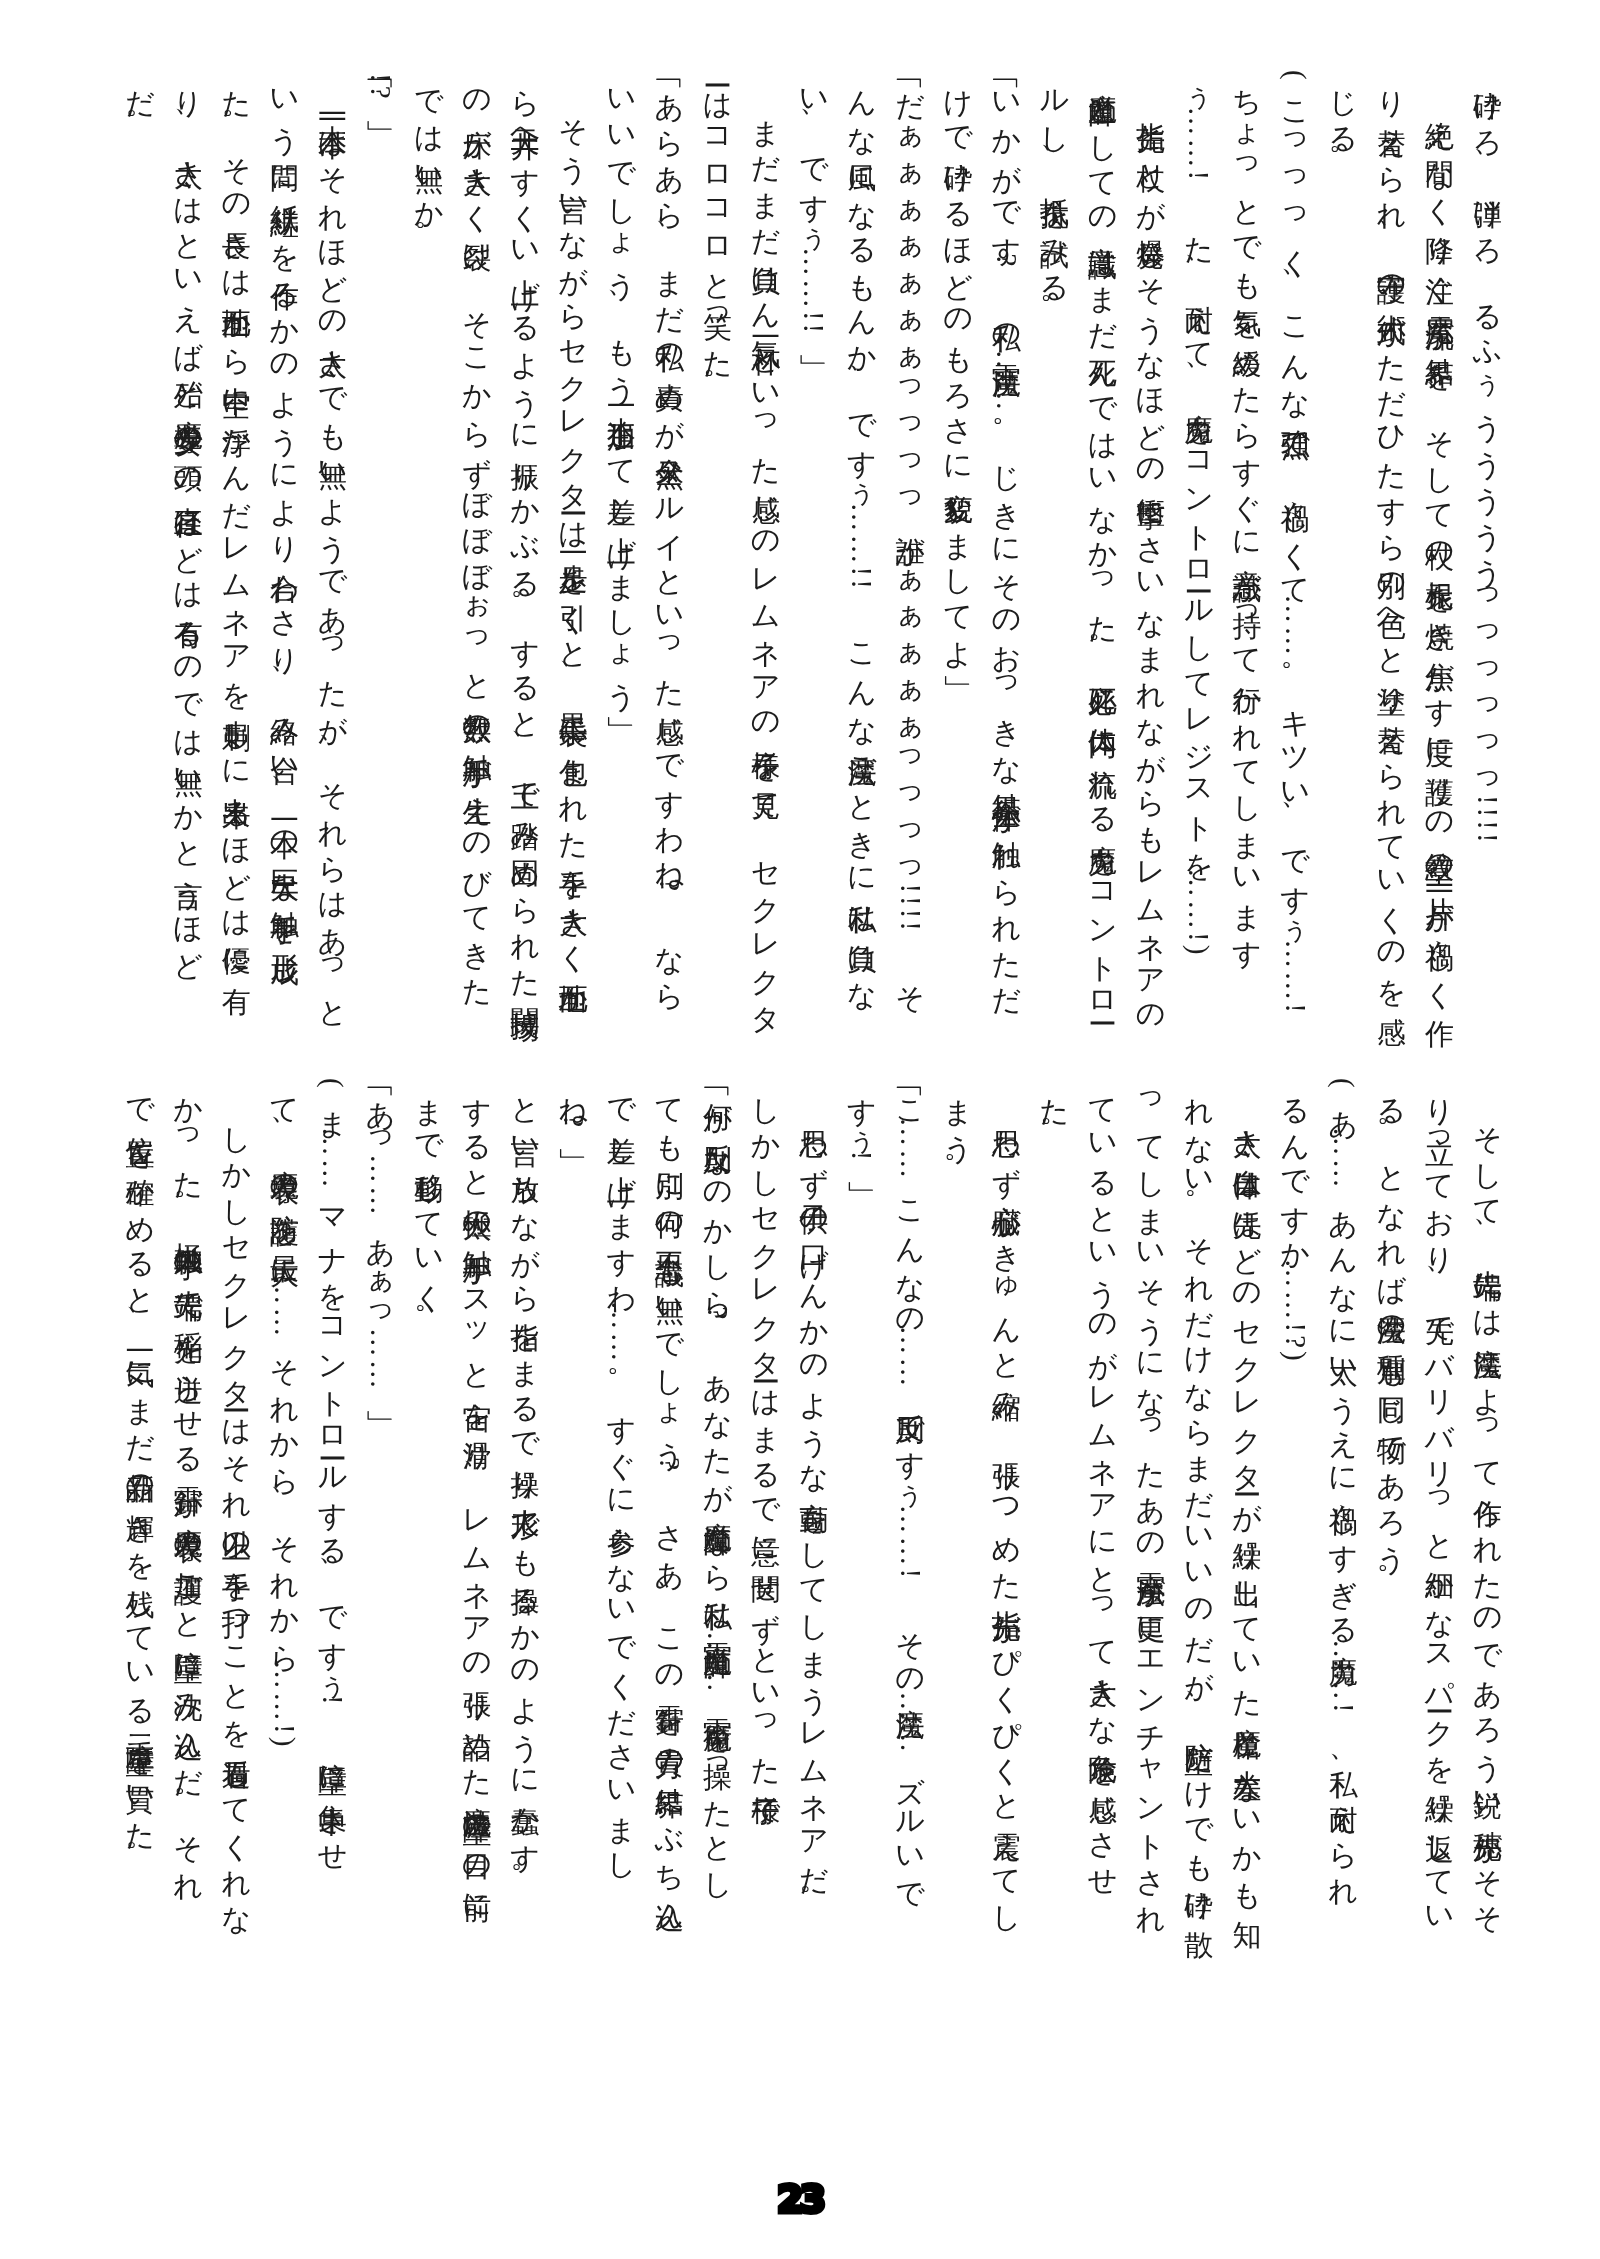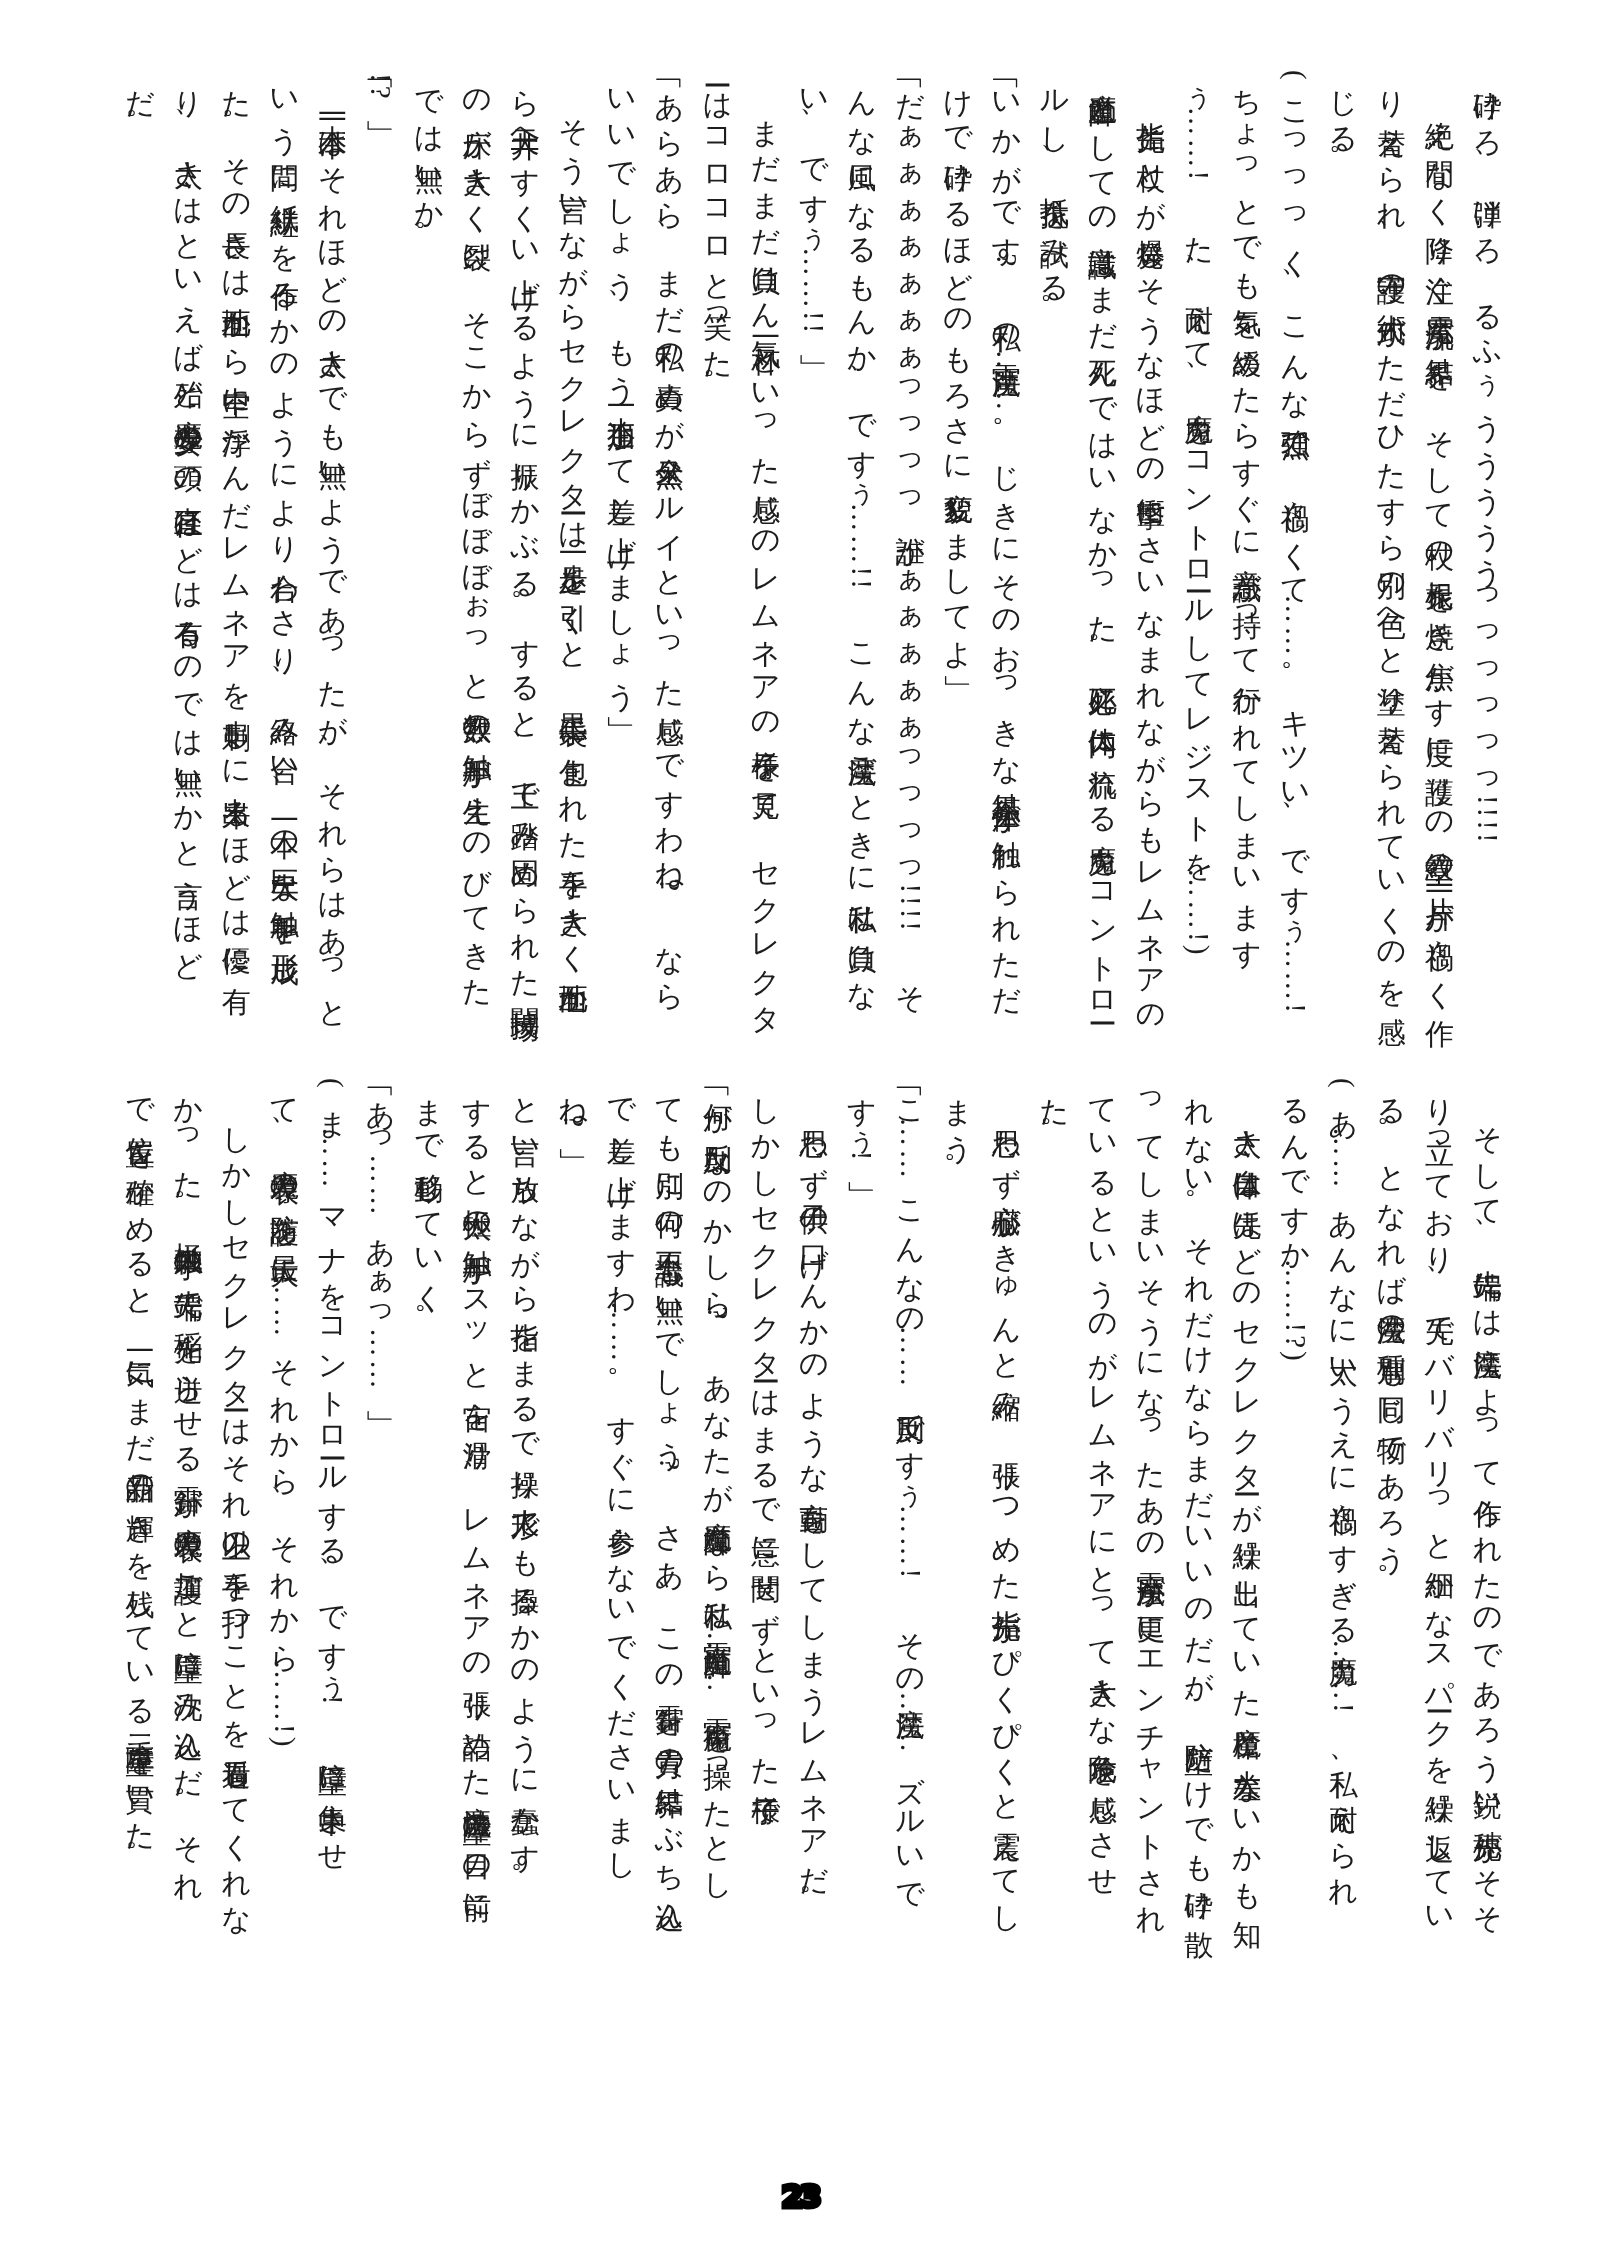--- a/index.html
+++ b/index.html
@@ -48,21 +48,21 @@
   .para.indent {
     text-indent: 1em;
   }
   .page-number {
     position: absolute;
     left: 0;
     right: 0;
     top: 2178px;
     text-align: center;
     font-family: "DejaVu Sans", "Liberation Sans", sans-serif;
-    font-size: 31px;
+    font-size: 37px;
     font-weight: bold;
     color: #000000;
     -webkit-text-stroke: 5px #000000;
     letter-spacing: -3px;
   }
 </style>
 </head>
 <body>
 
 <div class="page">

